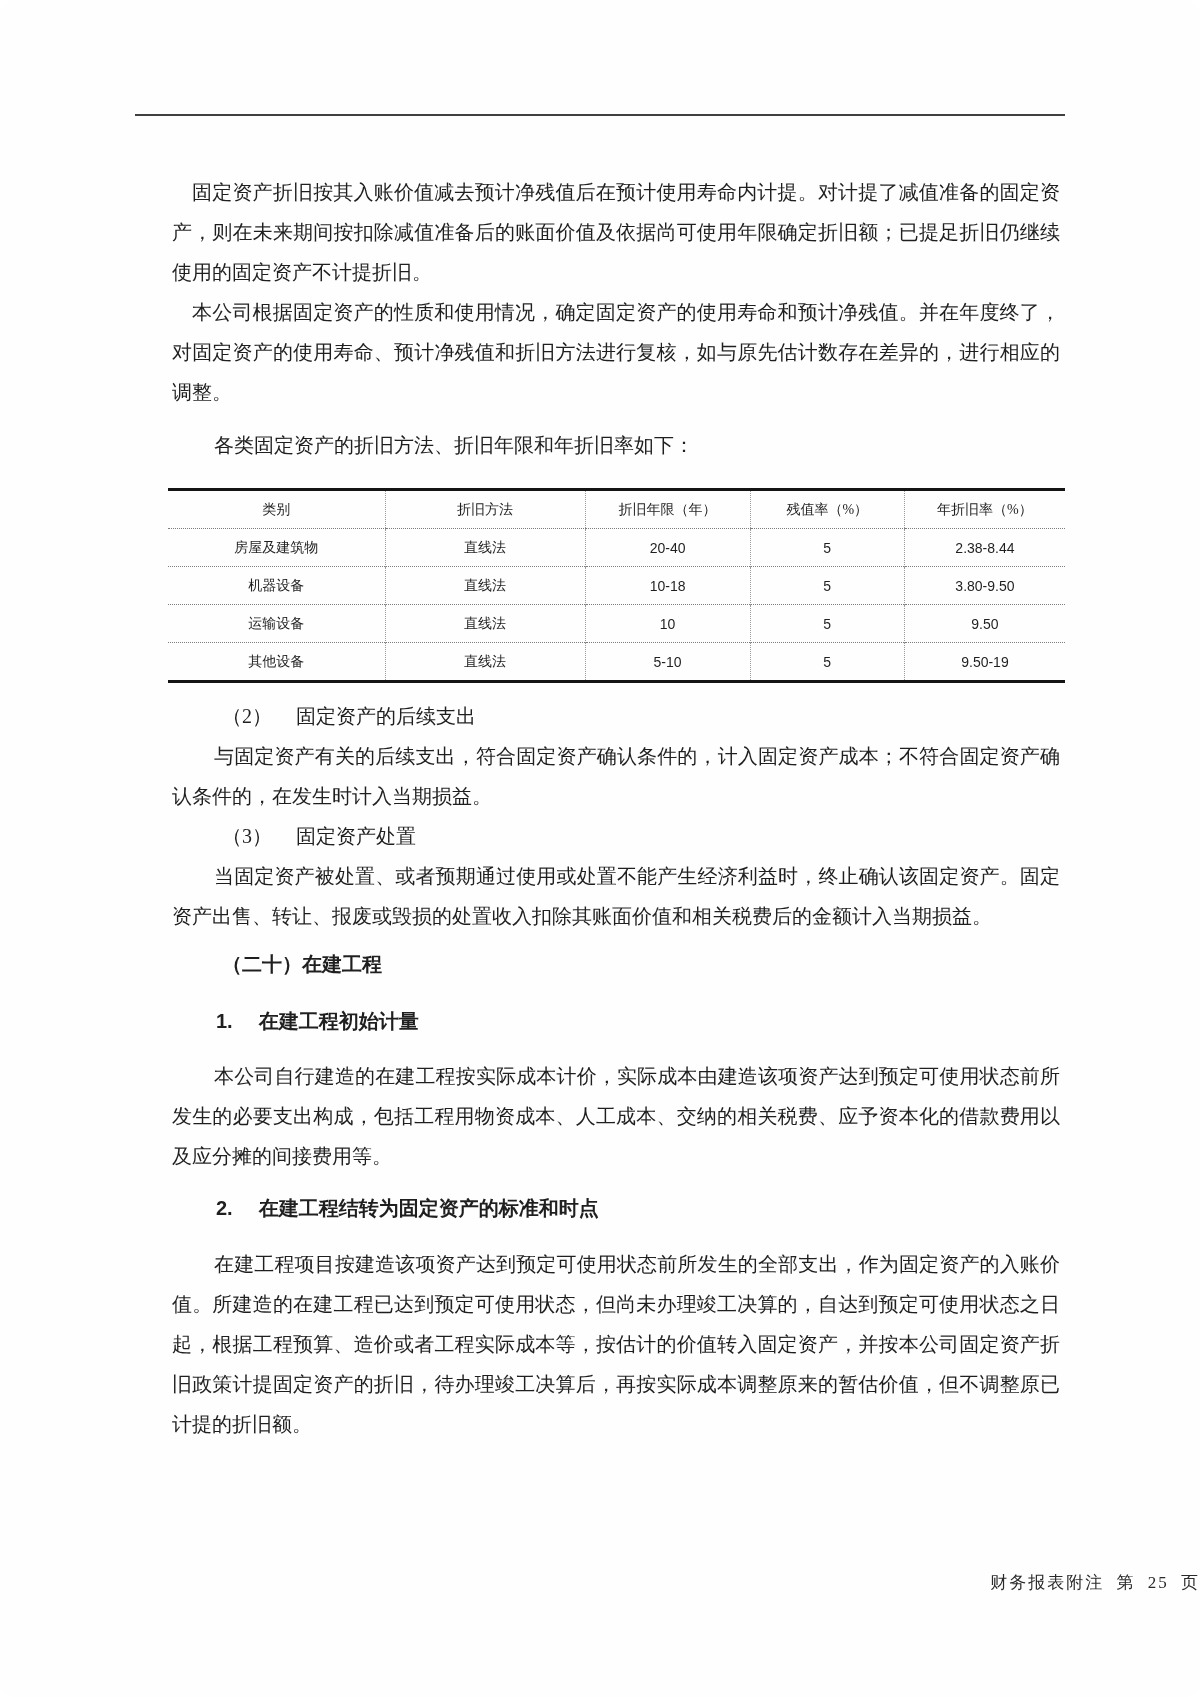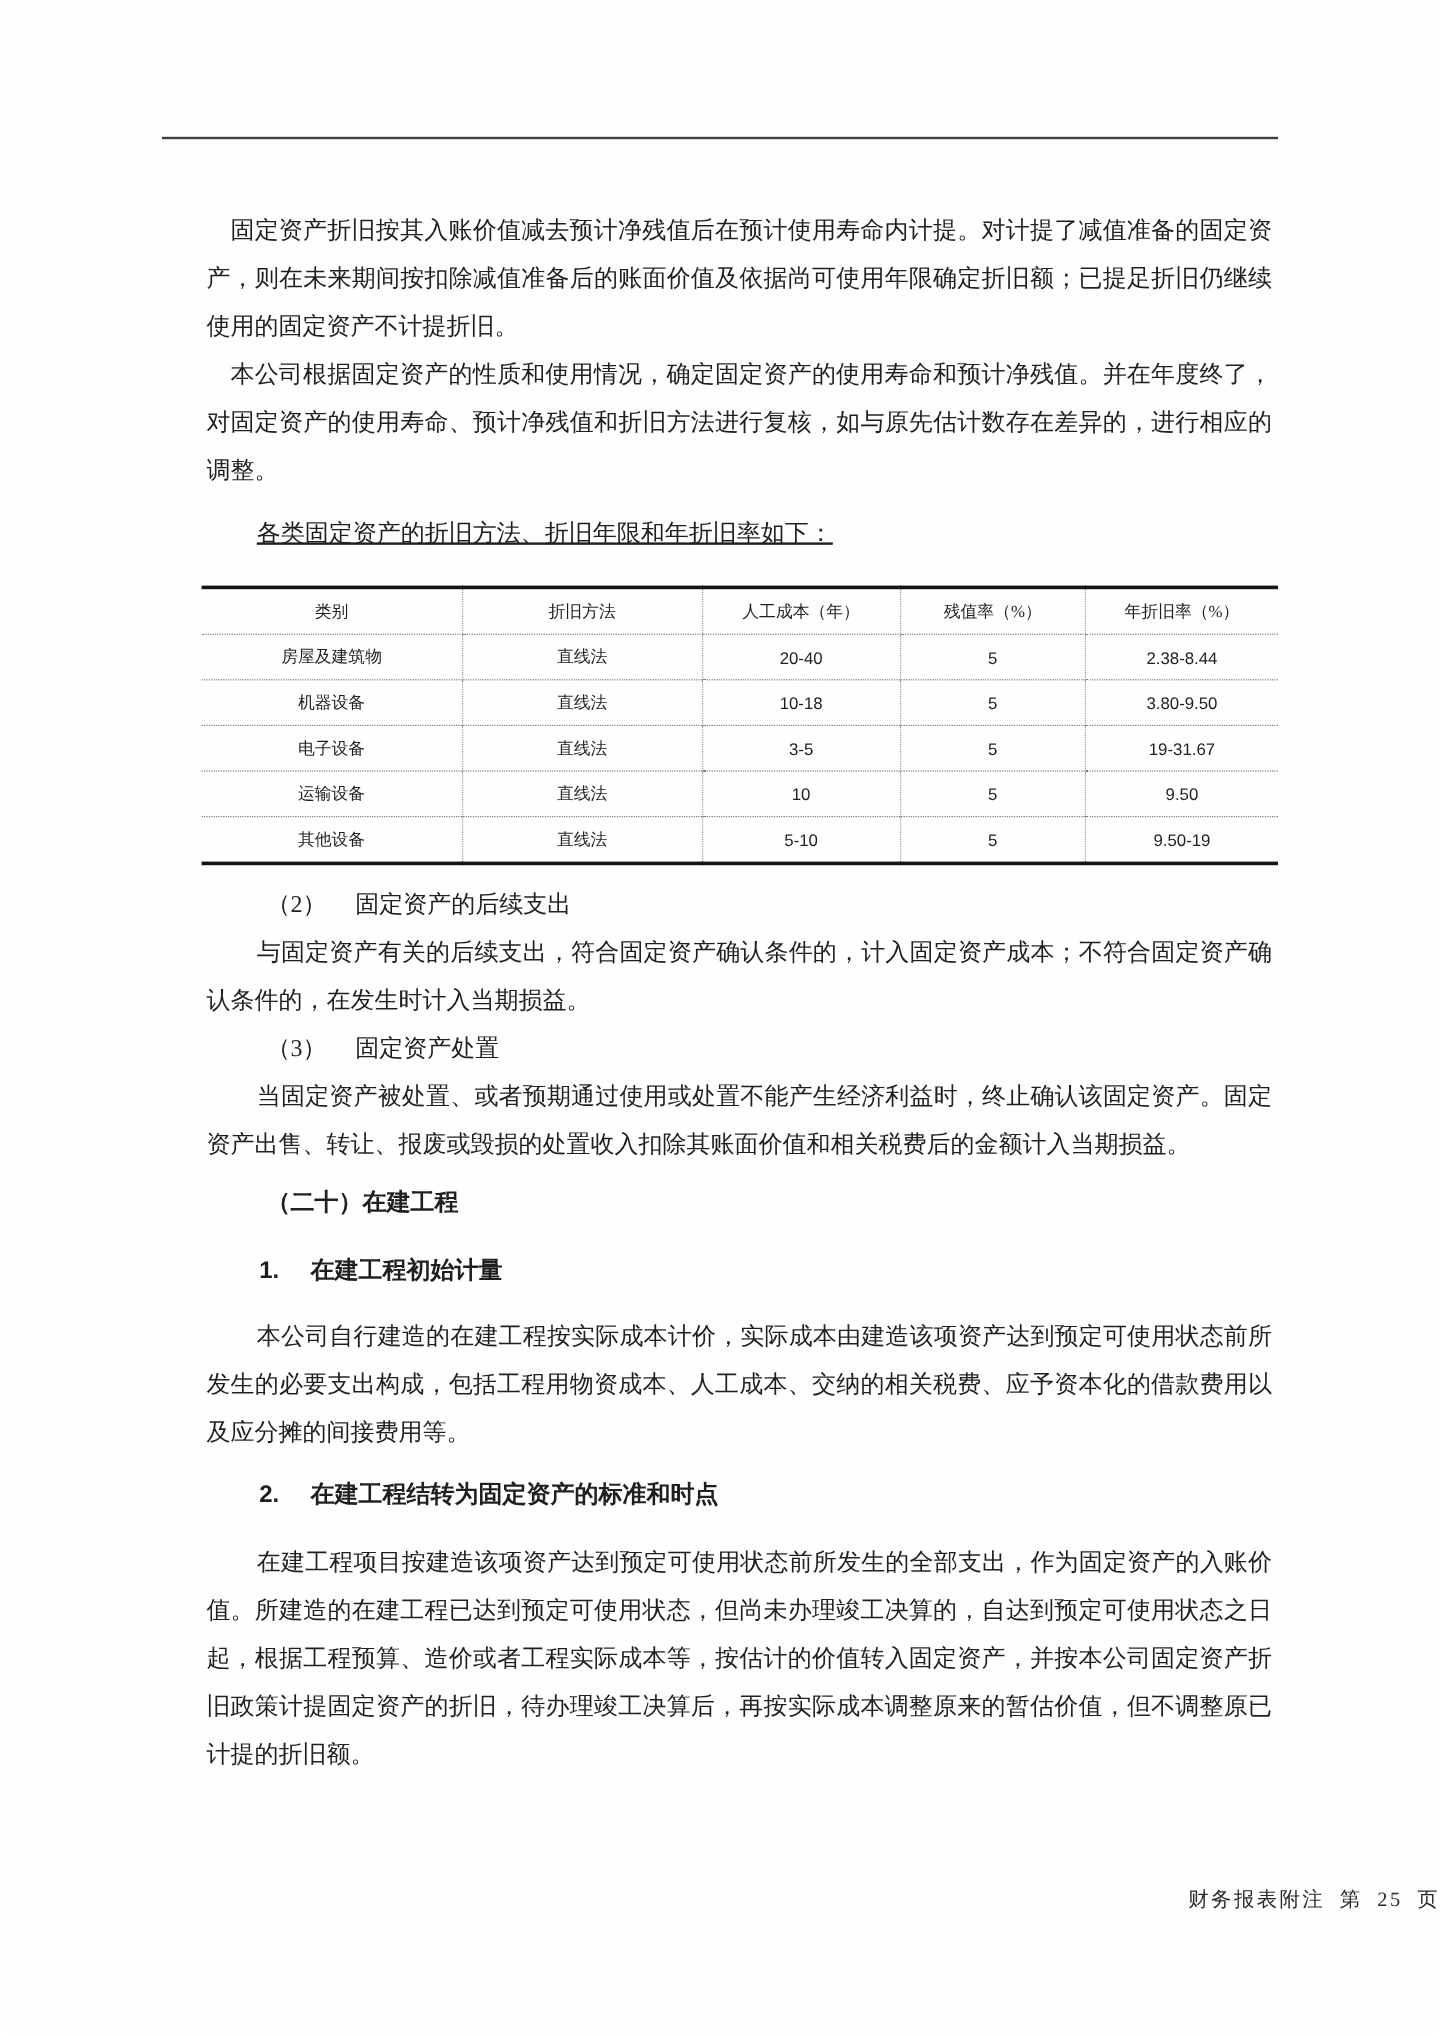--- a/index.html
+++ b/index.html
@@ -28,21 +28,21 @@
     width: 888px;
   }
   .para {
     font-size: 20px;
     line-height: 40px;
     text-align: justify;
     margin: 0;
   }
   .indent-1 { text-indent: 20px; }
   .indent-2 { text-indent: 42px; }
-  .intro { margin-top: 13px; text-decoration: underline; }
+  .intro { margin-top: 13px; }
 
   table.dep-table {
     border-collapse: collapse;
     table-layout: fixed;
     width: 897px;
     margin-left: -4px;
     margin-top: 23px;
     border-top: 3px solid #141414;
     border-bottom: 3px solid #141414;
     font-size: 14px;
@@ -113,46 +113,39 @@
         <col style="width:24.2%">
         <col style="width:22.3%">
         <col style="width:18.4%">
         <col style="width:17.2%">
         <col style="width:17.9%">
       </colgroup>
       <thead>
         <tr>
           <th>类别</th>
           <th>折旧方法</th>
-          <th>人工成本（年）</th>
+          <th>折旧年限（年）</th>
           <th>残值率（%）</th>
           <th>年折旧率（%）</th>
         </tr>
       </thead>
       <tbody>
         <tr>
           <td>房屋及建筑物</td>
           <td>直线法</td>
           <td class="num-cell">20-40</td>
           <td class="num-cell">5</td>
           <td class="num-cell">2.38-8.44</td>
         </tr>
         <tr>
           <td>机器设备</td>
           <td>直线法</td>
           <td class="num-cell">10-18</td>
           <td class="num-cell">5</td>
           <td class="num-cell">3.80-9.50</td>
-        </tr>
-        <tr>
-          <td>电子设备</td>
-          <td>直线法</td>
-          <td class="num-cell">3-5</td>
-          <td class="num-cell">5</td>
-          <td class="num-cell">19-31.67</td>
         </tr>
         <tr>
           <td>运输设备</td>
           <td>直线法</td>
           <td class="num-cell">10</td>
           <td class="num-cell">5</td>
           <td class="num-cell">9.50</td>
         </tr>
         <tr>
           <td>其他设备</td>

